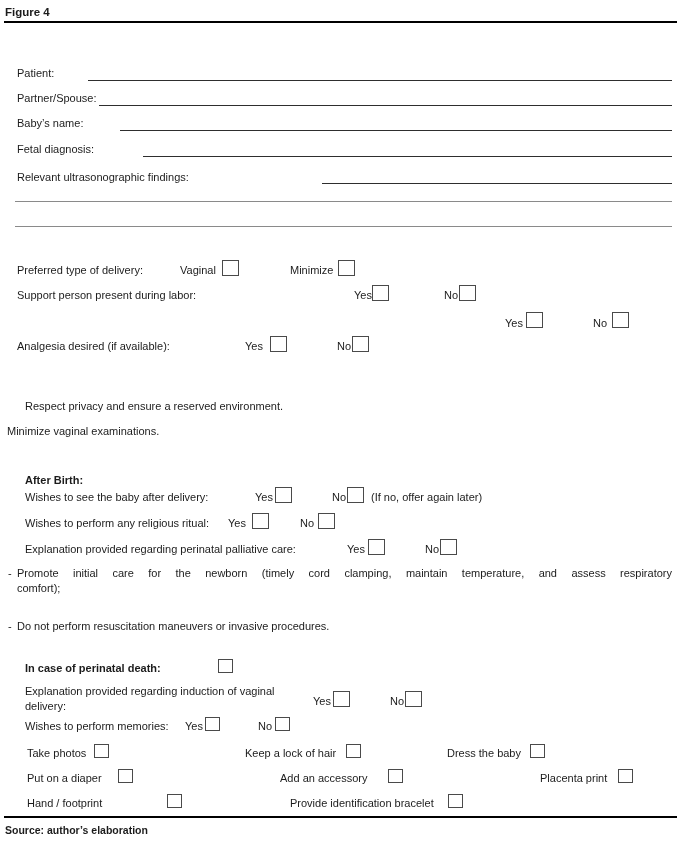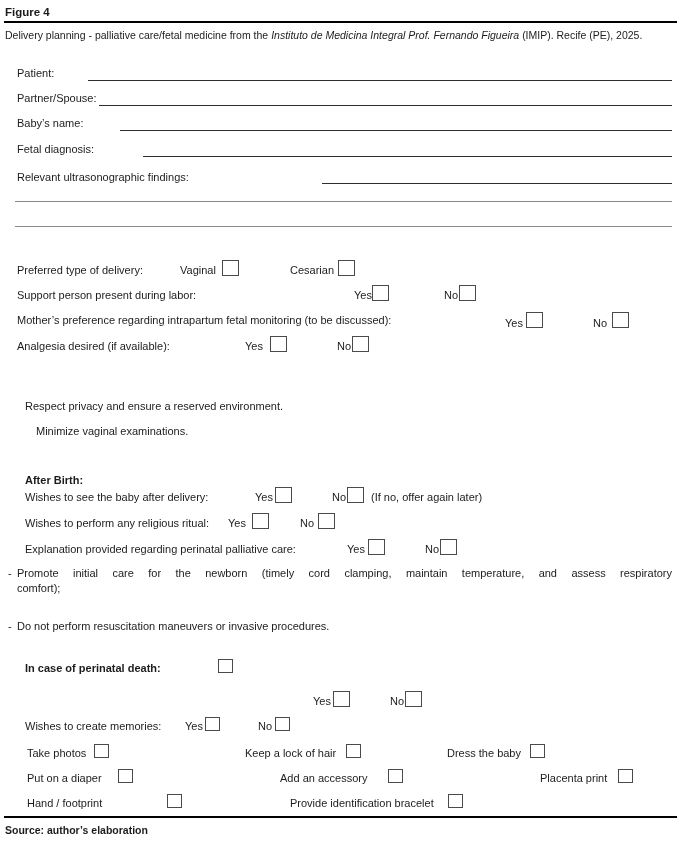--- a/index.html
+++ b/index.html
@@ -17,25 +17,20 @@
   .wrap{white-space:normal;}
   .just{text-align:justify;text-align-last:justify;}
 </style>
 </head>
 <body>
 
 <div id="page">
 
   <div class="abs b" style="left:5px;top:5px;font-size:11.5px">Figure 4</div>
   <div class="rule" style="left:4px;right:4px;top:21px;height:2px"></div>
-  <div class="abs sm" style="left:5px;top:28px">
-    <span>Delivery planning - palliative care/fetal medicine from the</span>
-    <span class="i">Instituto de Medicina Integral Prof. Fernando Figueira</span>
-    <span>(IMIP). Recife (PE), 2025.</span>
-  </div>
 
   <div class="abs" style="left:17px;top:66px">Patient:</div>
   <div class="fline" style="left:88px;right:9px;top:80px"></div>
 
   <div class="abs" style="left:17px;top:91px">Partner/Spouse:</div>
   <div class="fline" style="left:99px;right:9px;top:105px"></div>
 
   <div class="abs" style="left:17px;top:116px">Baby’s name:</div>
   <div class="fline" style="left:120px;right:9px;top:130px"></div>
 
@@ -43,43 +38,42 @@
   <div class="fline" style="left:143px;right:9px;top:156px"></div>
 
   <div class="abs" style="left:17px;top:170px">Relevant ultrasonographic findings:</div>
   <div class="fline" style="left:322px;right:9px;top:183px"></div>
   <div class="gline" style="left:15px;right:9px;top:201px"></div>
   <div class="gline" style="left:15px;right:9px;top:226px"></div>
 
   <div class="abs" style="left:17px;top:263px">Preferred type of delivery:</div>
   <div class="abs" style="left:180px;top:263px">Vaginal</div>
   <div class="cb lg" style="left:222px;top:260px"></div>
-  <div class="abs" style="left:290px;top:263px">Cesarian</div>
+  <div class="abs" style="left:290px;top:263px">Minimize</div>
   <div class="cb lg" style="left:338px;top:260px"></div>
 
   <div class="abs" style="left:17px;top:288px">Support person present during labor:</div>
   <div class="abs" style="left:354px;top:288px">Yes</div>
   <div class="cb lg" style="left:372px;top:285px"></div>
   <div class="abs" style="left:444px;top:288px">No</div>
   <div class="cb lg" style="left:459px;top:285px"></div>
 
-  <div class="abs" style="left:17px;top:313px">Mother’s preference regarding intrapartum fetal monitoring (to be discussed):</div>
   <div class="abs" style="left:505px;top:316px">Yes</div>
   <div class="cb lg" style="left:526px;top:312px"></div>
   <div class="abs" style="left:593px;top:316px">No</div>
   <div class="cb lg" style="left:612px;top:312px"></div>
 
   <div class="abs" style="left:17px;top:339px">Analgesia desired (if available):</div>
   <div class="abs" style="left:245px;top:339px">Yes</div>
   <div class="cb lg" style="left:270px;top:336px"></div>
   <div class="abs" style="left:337px;top:339px">No</div>
   <div class="cb lg" style="left:352px;top:336px"></div>
 
   <div class="abs" style="left:25px;top:399px">Respect privacy and ensure a reserved environment.</div>
-  <div class="abs" style="left:36px;top:424px">Minimize vaginal examinations.</div>
+  <div class="abs" style="left:7px;top:424px">Minimize vaginal examinations.</div>
 
   <div class="abs b" style="left:25px;top:473px">After Birth:</div>
 
   <div class="abs" style="left:25px;top:490px">Wishes to see the baby after delivery:</div>
   <div class="abs" style="left:255px;top:490px">Yes</div>
   <div class="cb lg" style="left:275px;top:487px"></div>
   <div class="abs" style="left:332px;top:490px">No</div>
   <div class="cb lg" style="left:347px;top:487px"></div>
   <div class="abs" style="left:371px;top:490px">(If no, offer again later)</div>
 
@@ -98,26 +92,27 @@
   <div class="abs" style="left:8px;top:566px">-</div>
   <div class="abs wrap just" style="left:17px;right:9px;top:566px">Promote initial care for the newborn (timely cord clamping, maintain temperature, and assess respiratory</div>
   <div class="abs" style="left:17px;top:581px">comfort);</div>
 
   <div class="abs" style="left:8px;top:619px">-</div>
   <div class="abs" style="left:17px;top:619px">Do not perform resuscitation maneuvers or invasive procedures.</div>
 
   <div class="abs b" style="left:25px;top:661px">In case of perinatal death:</div>
   <div class="cb" style="left:218px;top:659px"></div>
 
+  <div class="abs wrap" style="left:25px;top:684px;width:252px;line-height:15px">Explanation provided regarding induction of vaginal delivery:</div>
   <div class="abs" style="left:313px;top:694px">Yes</div>
   <div class="cb lg" style="left:333px;top:691px"></div>
   <div class="abs" style="left:390px;top:694px">No</div>
   <div class="cb lg" style="left:405px;top:691px"></div>
 
-  <div class="abs" style="left:25px;top:719px">Wishes to create memories:</div>
+  <div class="abs" style="left:25px;top:719px">Wishes to perform memories:</div>
   <div class="abs" style="left:185px;top:719px">Yes</div>
   <div class="cb" style="left:205px;top:717px"></div>
   <div class="abs" style="left:258px;top:719px">No</div>
   <div class="cb" style="left:275px;top:717px"></div>
 
   <div class="abs" style="left:27px;top:746px">Take photos</div>
   <div class="cb" style="left:94px;top:744px"></div>
   <div class="abs" style="left:245px;top:746px">Keep a lock of hair</div>
   <div class="cb" style="left:346px;top:744px"></div>
   <div class="abs" style="left:447px;top:746px">Dress the baby</div>

